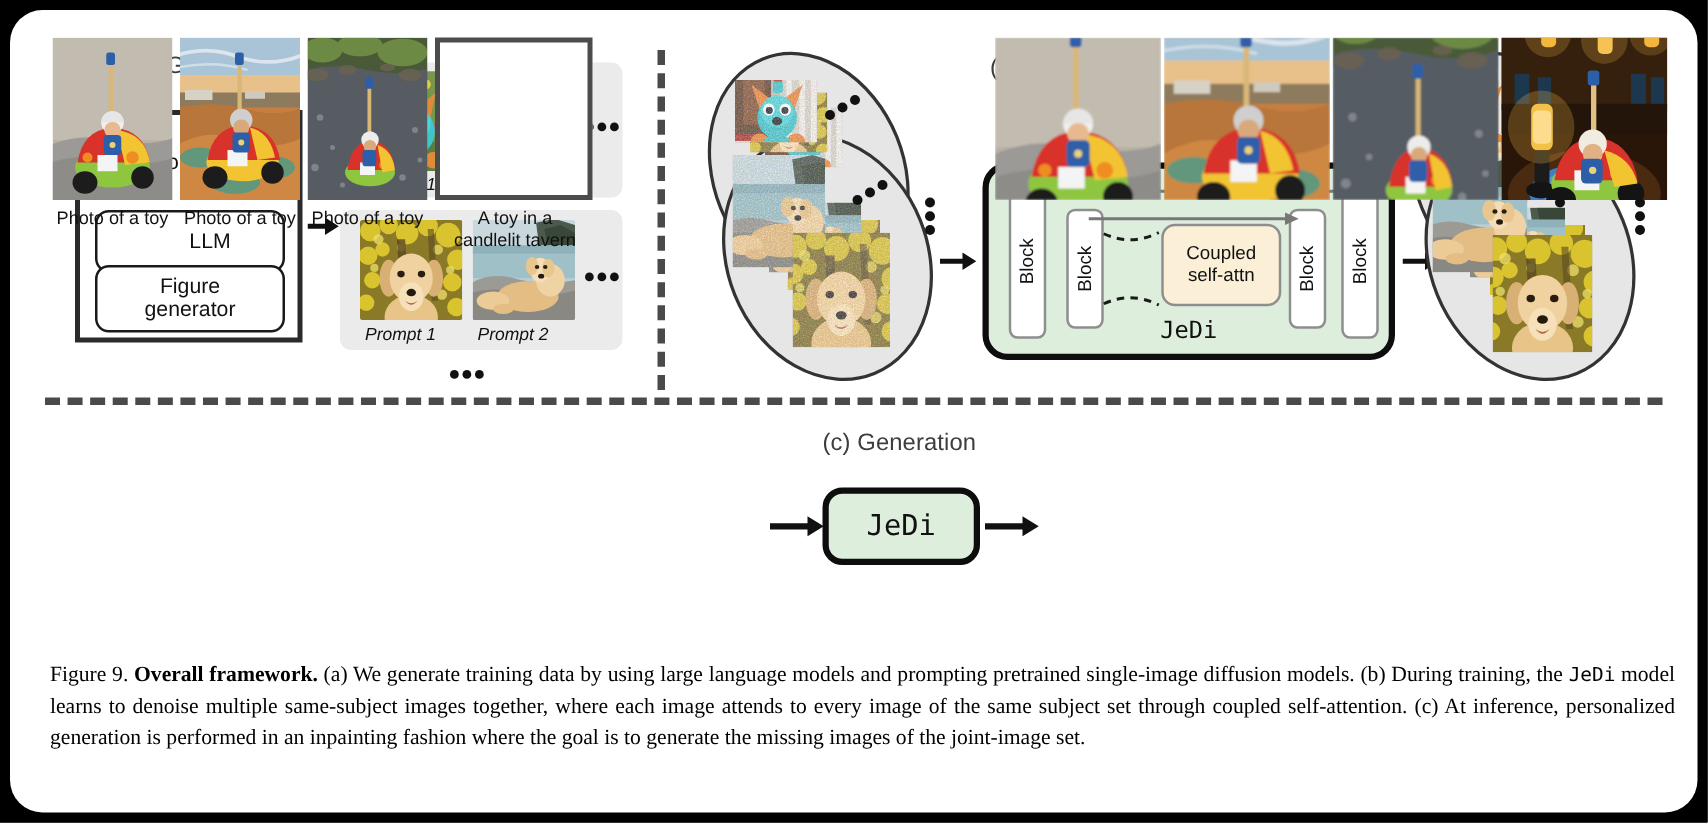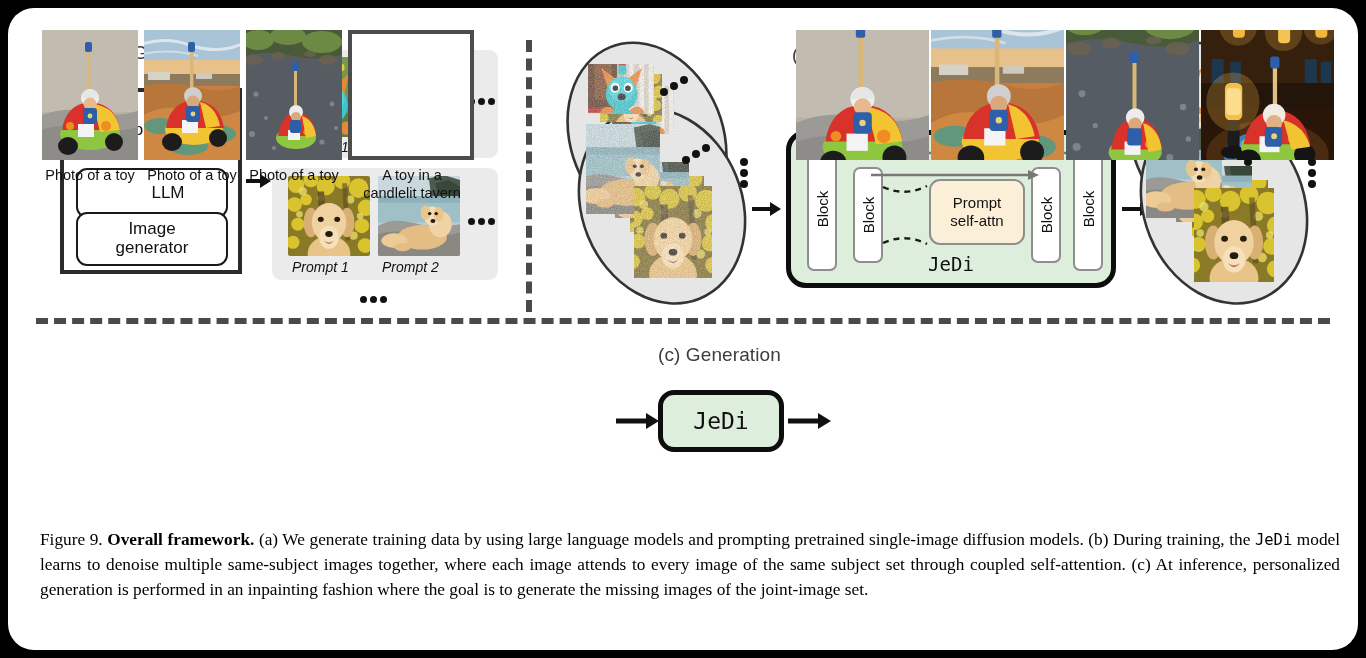--- a/index.html
+++ b/index.html
@@ -513,21 +513,21 @@
             <path d="M22 3 l4.6 1.2 1.6-3.0 4.3 1.9 -0.5 3.3 3.6 3.0 3.0-1.4 2.3 4.1 -2.4 2.3 1.1 4.6 3.3 0.5 -0.5 4.7 -3.3 0.5 -1.9 4.3 2.0 2.7 -3.5 3.1 -2.8-1.8 -4.3 1.9 -0.4 3.4 -4.7 -0.2 -1.1-3.2 -4.5-1.4 -2.6 2.2 -3.3-3.3 1.8-2.9 -1.4-4.4 -3.3-0.8 0.6-4.6 3.4-0.3 2.1-4.2 -1.8-2.8z"></path>
             <circle cx="25.5" cy="18" r="6.4" fill="#ffffff"></circle>
             <path d="M47 20 l3.6 0.9 1.3-2.4 3.4 1.5 -0.4 2.6 2.8 2.4 2.4-1.1 1.8 3.2 -1.9 1.8 0.9 3.6 2.6 0.4 -0.4 3.7 -2.6 0.4 -1.5 3.4 1.6 2.1 -2.8 2.4 -2.2-1.4 -3.4 1.5 -0.3 2.7 -3.7-0.2 -0.9-2.5 -3.5-1.1 -2.1 1.7 -2.6-2.6 1.4-2.3 -1.1-3.4 -2.6-0.6 0.5-3.6 2.6-0.2 1.7-3.3 -1.4-2.2z"></path>
             <circle cx="51.5" cy="31.5" r="5" fill="#ffffff"></circle>
           </g>
         </svg>
       </div>
       <div class="pill pill-llm">LLM</div>
       <div class="pill pill-img">
         <div>
-          <span>Image</span><br>
+          <span>Figure</span><br>
           <span>generator</span>
         </div>
       </div>
     </div>
 
     <div class="arrow-a">
       <svg width="26" height="18" viewBox="0 0 26 18">
         <line x1="0" y1="9" x2="16" y2="9" stroke="#111" stroke-width="4"></line>
         <path d="M14 2 L25 9 L14 16Z" fill="#111"></path>
       </svg>
@@ -648,21 +648,21 @@
     </div>
 
     <div class="jedi-outer">
       <div class="blk" style="left:16px; top:12px; width:30px; height:124px;">
         <span>Block</span>
       </div>
       <div class="blk" style="left:62px; top:32px; width:30px; height:96px;">
         <span>Block</span>
       </div>
       <div class="coupled">
-        <span>Prompt</span>
+        <span>Coupled</span>
         <span>self-attn</span>
       </div>
       <div class="blk" style="left:240px; top:32px; width:30px; height:96px;">
         <span>Block</span>
       </div>
       <div class="blk" style="left:282px; top:12px; width:30px; height:124px;">
         <span>Block</span>
       </div>
 
       <svg style="position:absolute; left:0; top:0;" width="330" height="158" viewBox="0 0 330 158" aria-hidden="true">

